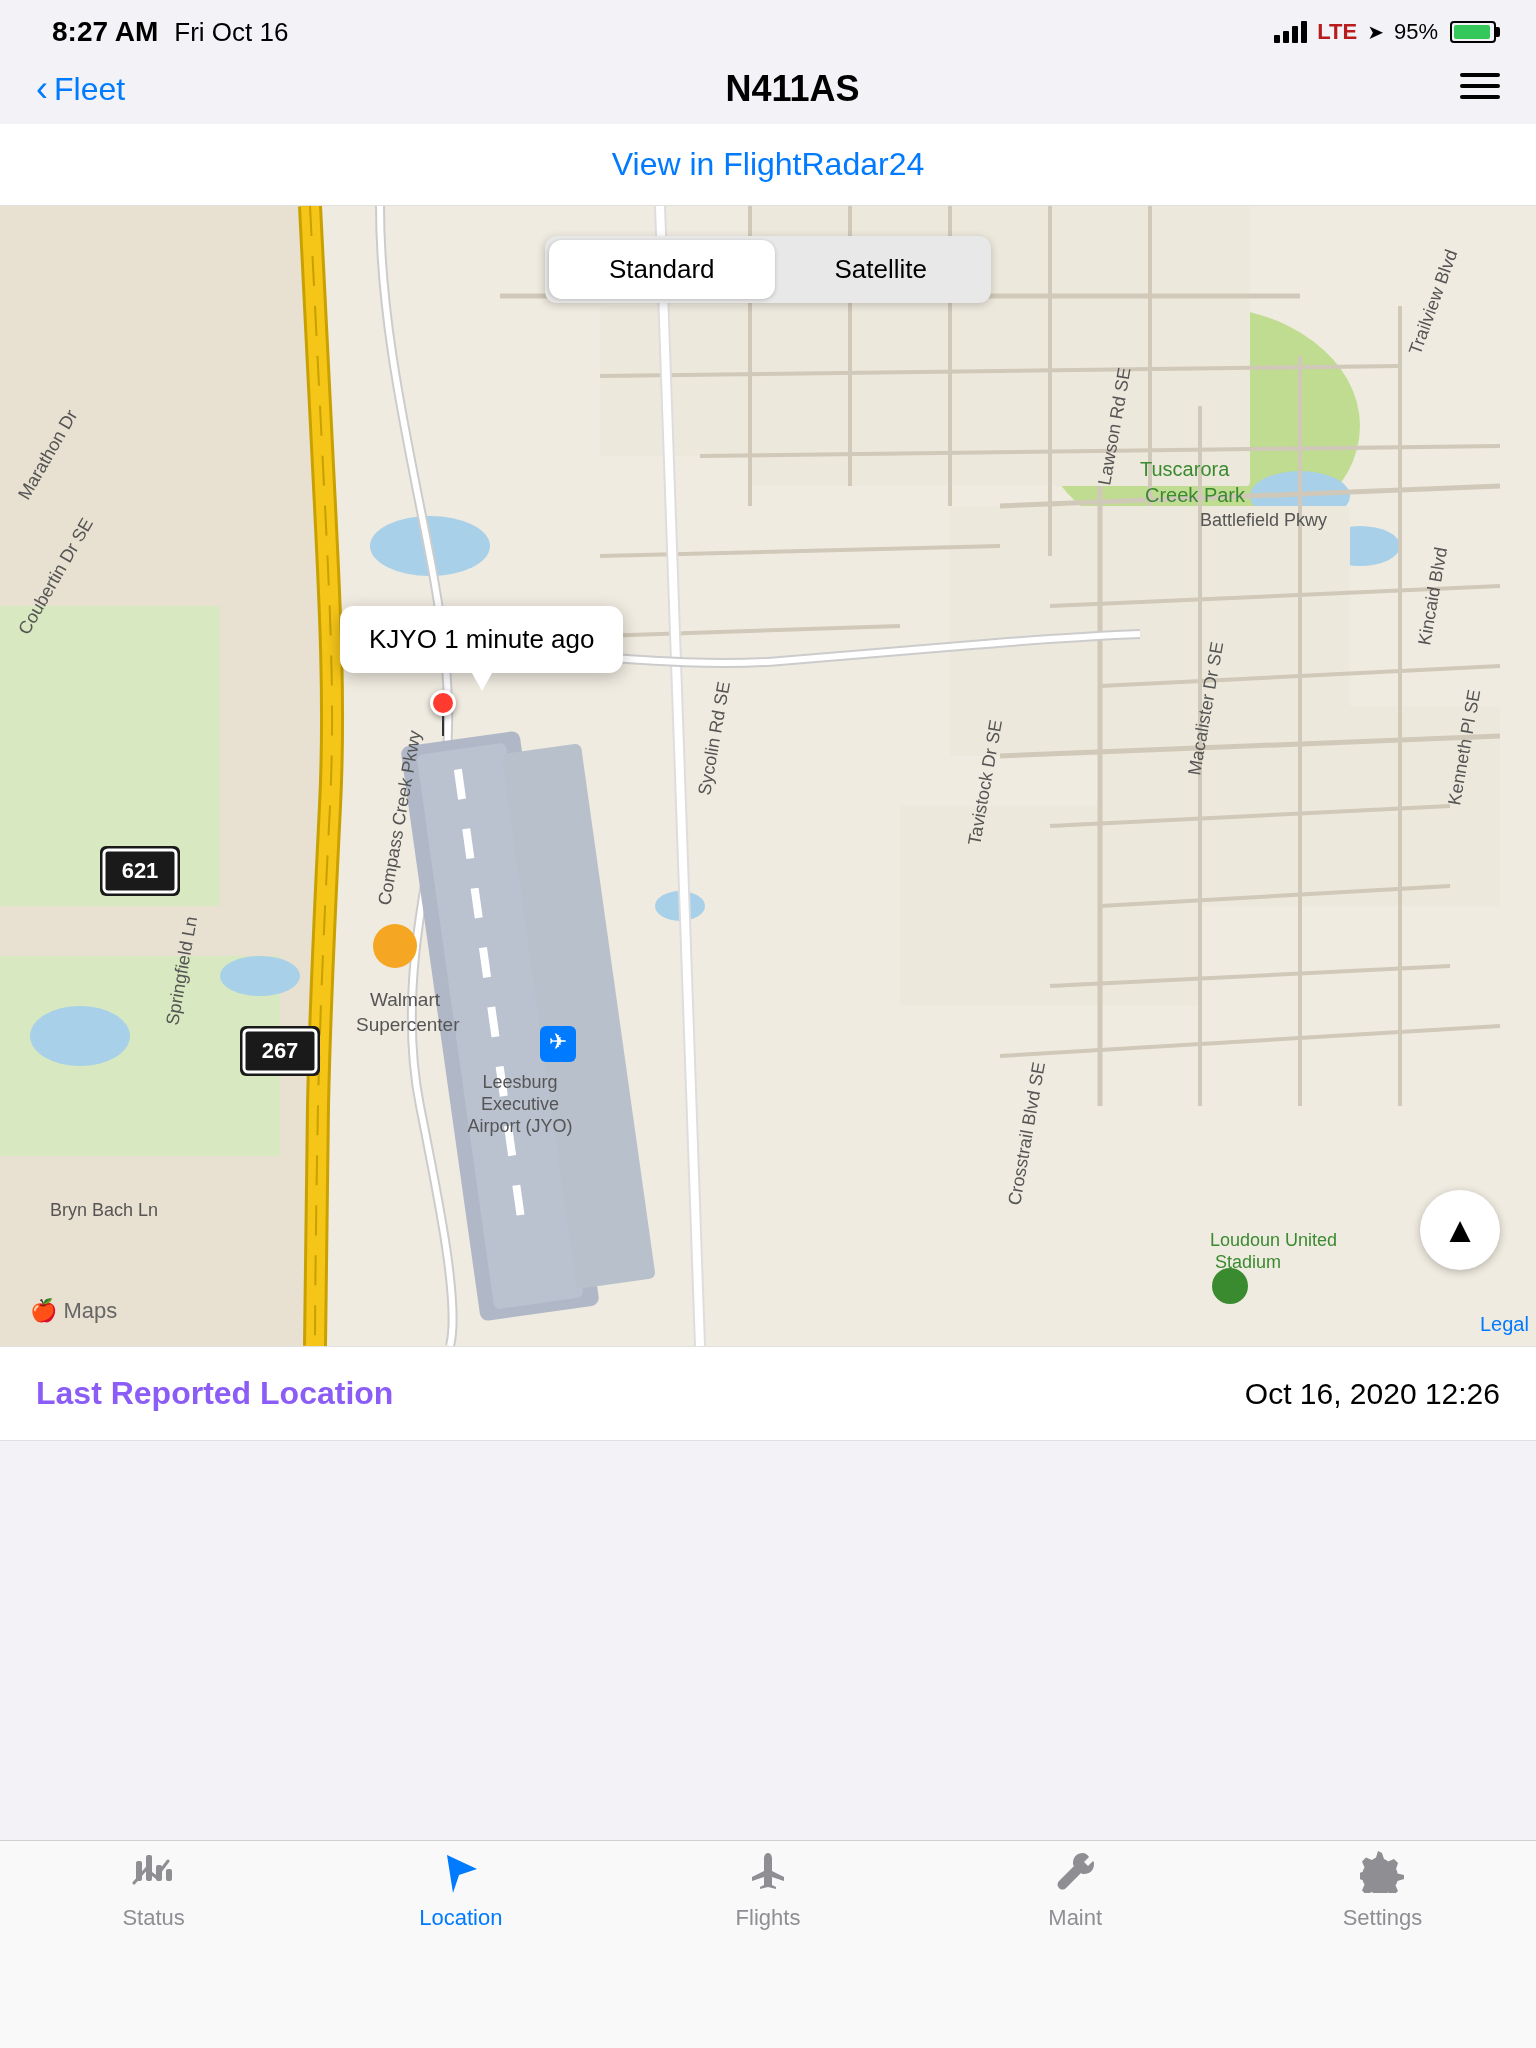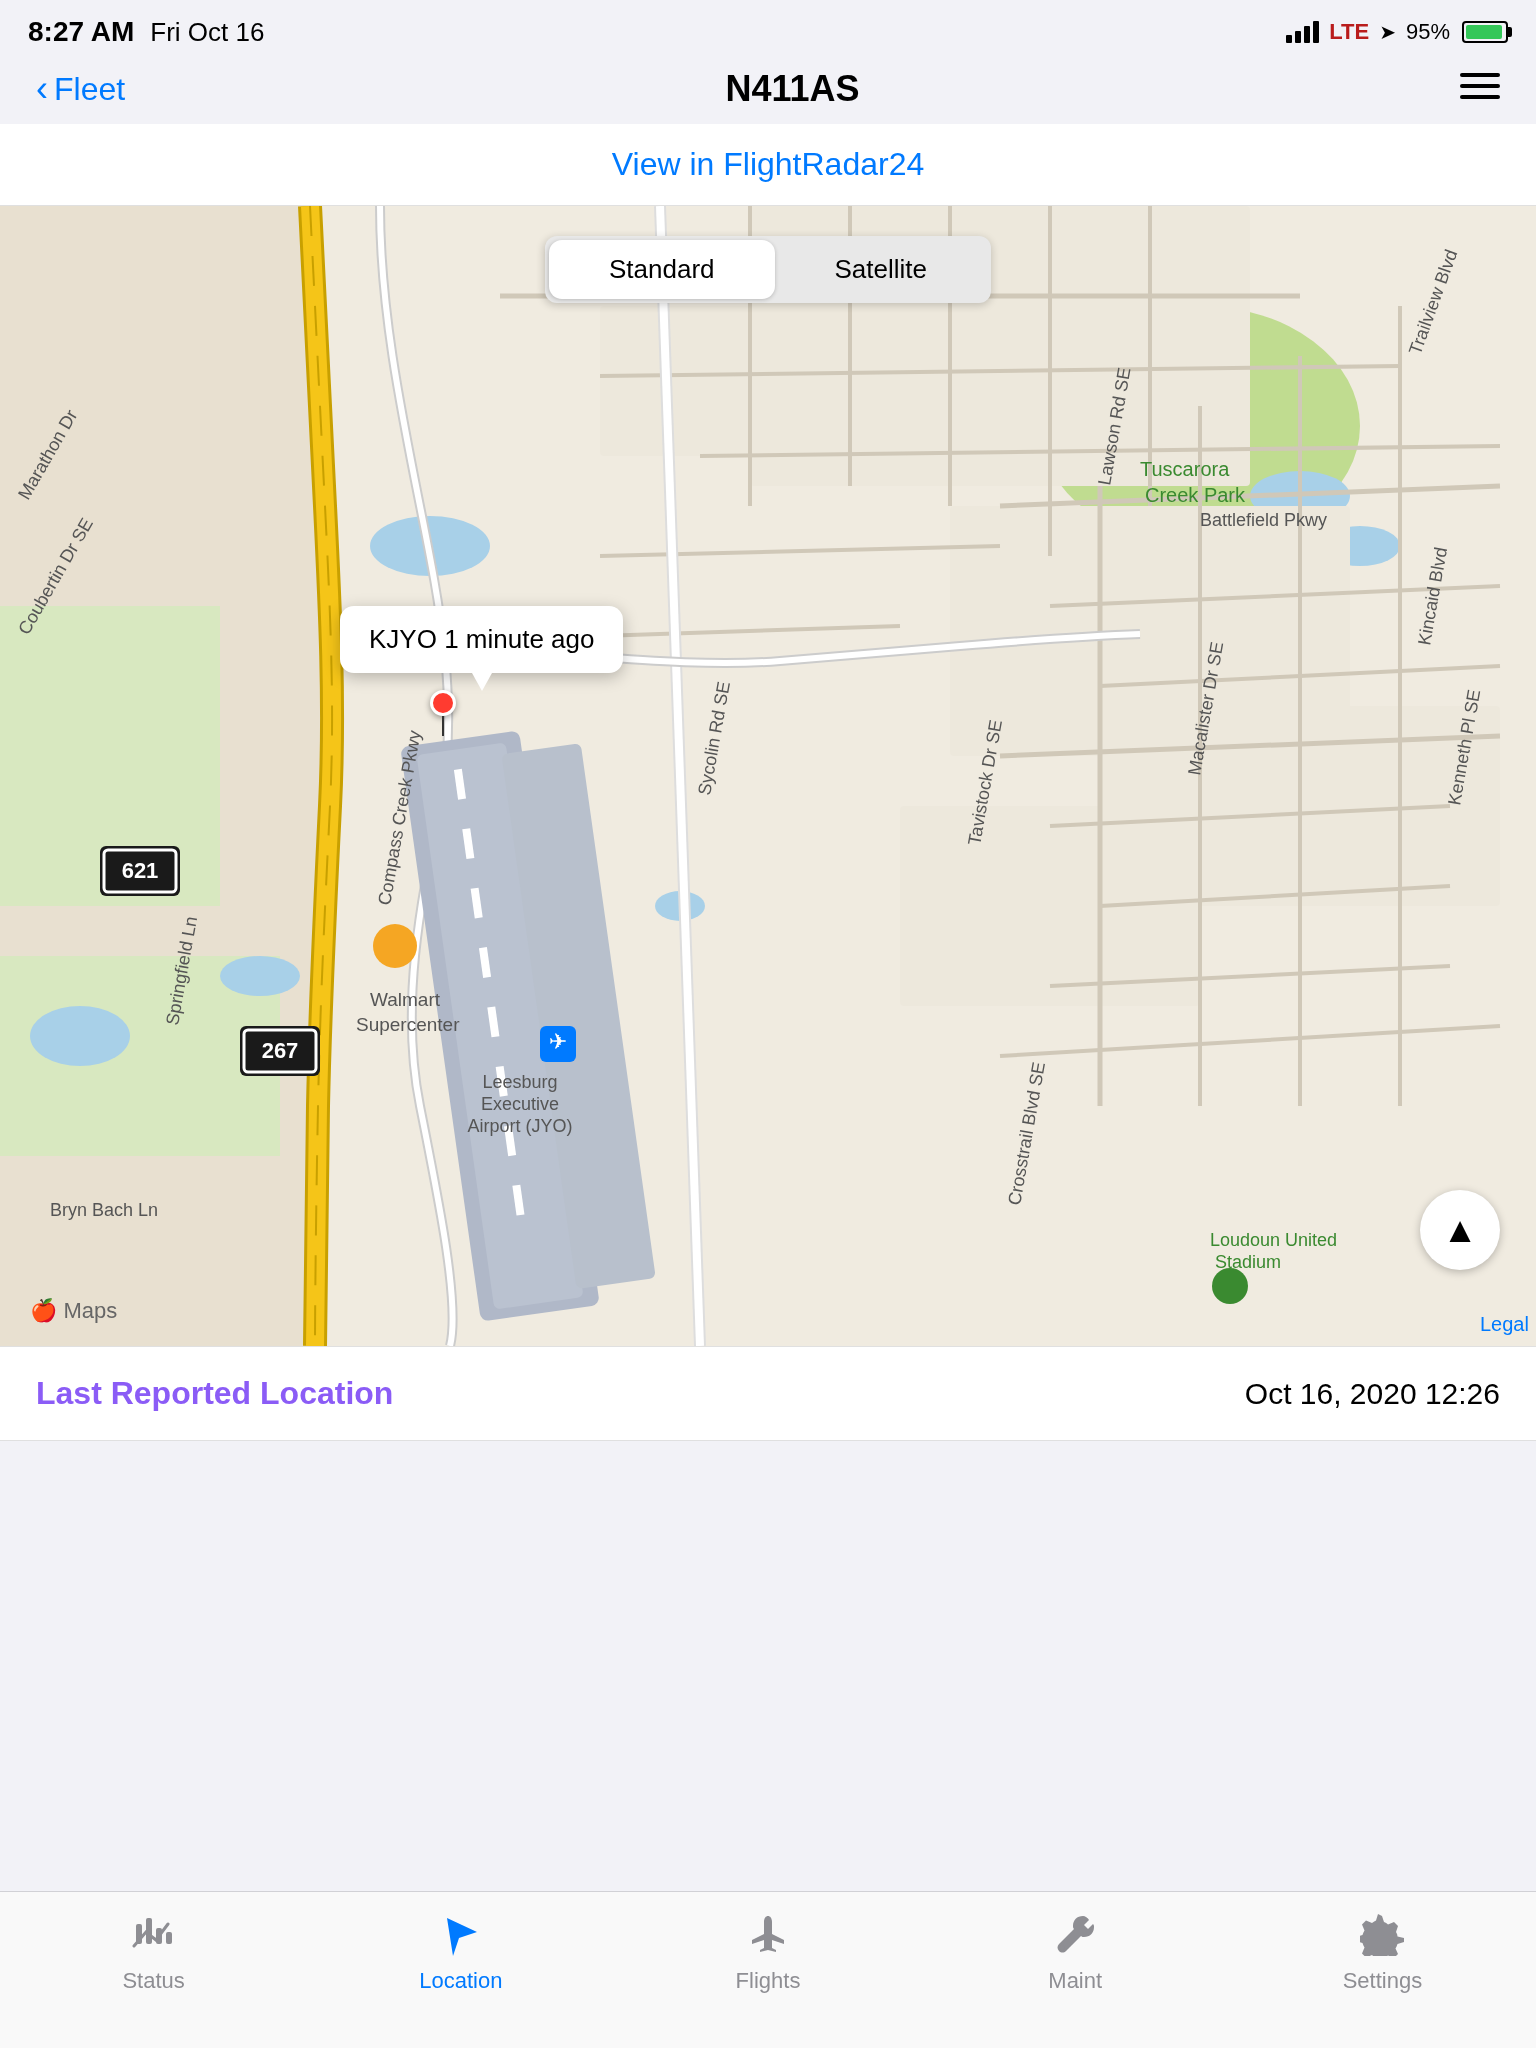--- a/index.html
+++ b/index.html
@@ -11,23 +11,24 @@
       background: #f2f2f7;
       overflow: hidden;
       position: relative;
     }
 
     
     .status-bar {
       display: flex;
       justify-content: space-between;
       align-items: center;
-      padding: 14px 28px 10px;
+      padding: 14px 40px 10px;
       background: #f2f2f7;
       height: 60px;
+      margin-left: 12px;
     }
     .status-time {
       font-size: 28px;
       font-weight: 600;
       color: #000;
     }
     .status-icons {
       display: flex;
       align-items: center;
       gap: 10px;
@@ -259,27 +260,27 @@
       color: #000;
       font-weight: 400;
     }
 
     
     .tab-bar {
       position: absolute;
       bottom: 0;
       left: 0;
       right: 0;
-      height: 157px;
+      height: 208px;
       background: rgba(249,249,249,0.95);
       border-top: 1px solid #d1d1d6;
       display: flex;
       align-items: flex-start;
       justify-content: space-around;
-      padding-top: 16px;
+      padding-top: 4px;
     }
     .tab-item {
       display: flex;
       flex-direction: column;
       align-items: center;
       gap: 8px;
       cursor: pointer;
       flex: 1;
     }
     .tab-icon {

